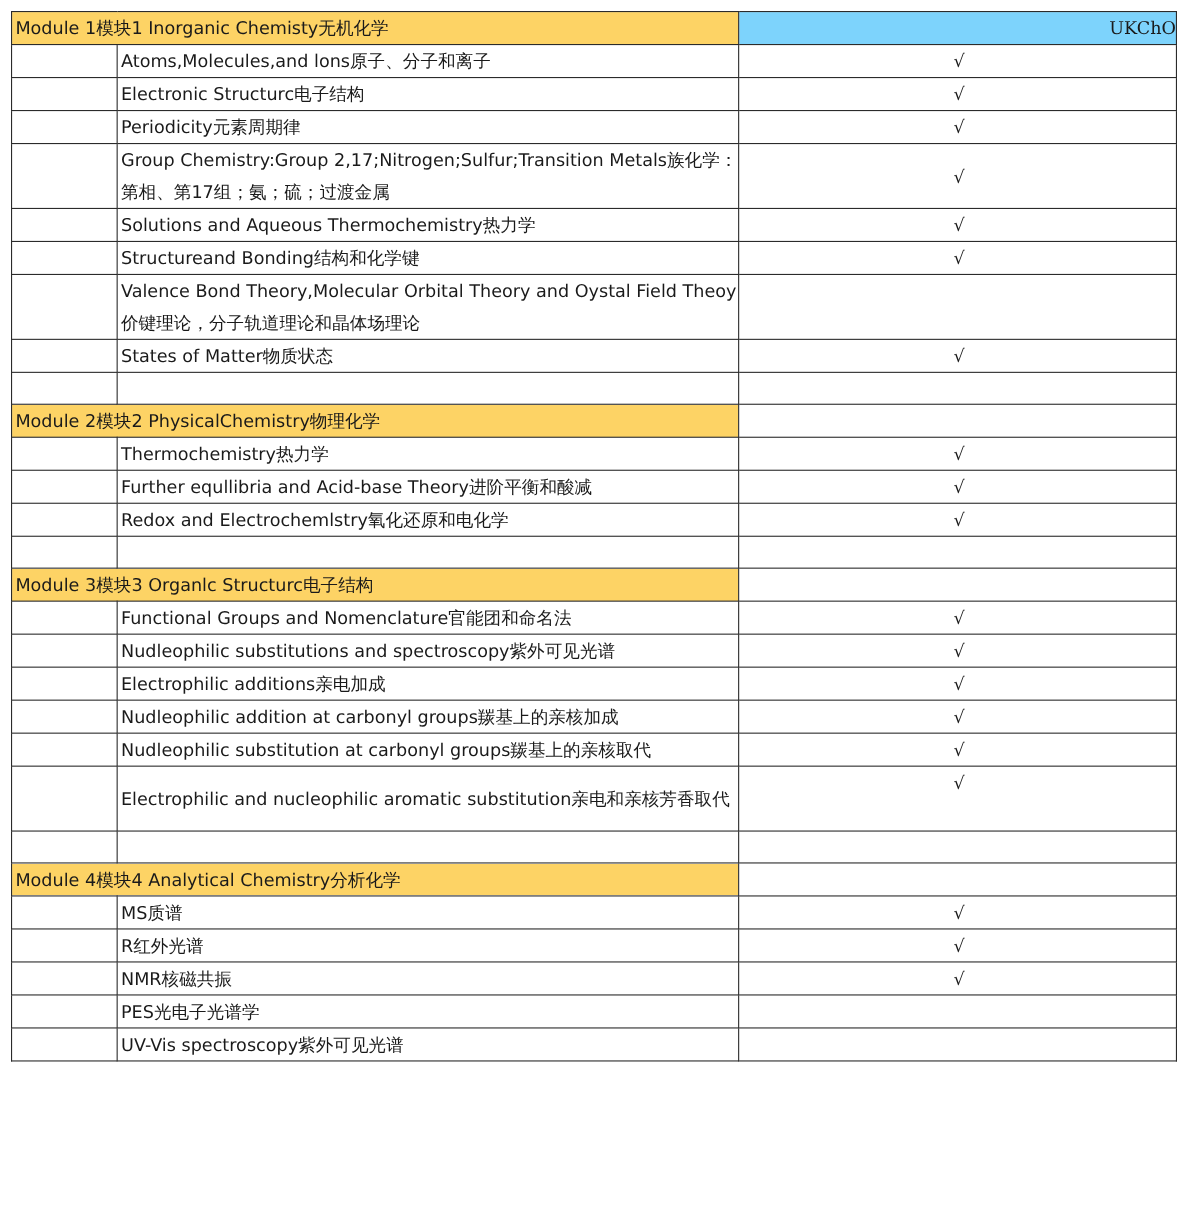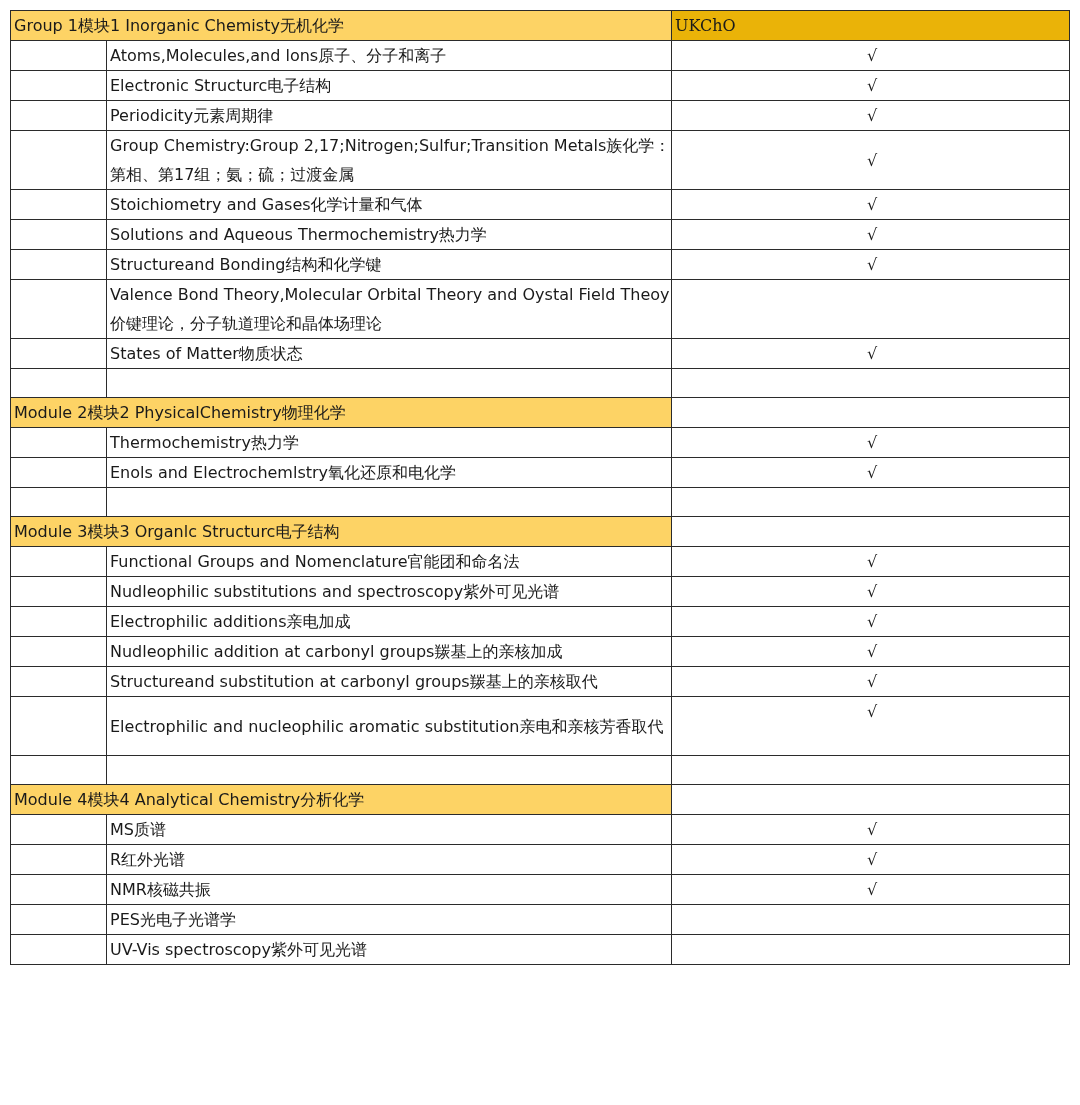--- a/index.html
+++ b/index.html
@@ -12,64 +12,59 @@
   table.syllabus td {
     border: 1.5px solid #2b2b2b;
     font-size: 16px; line-height: 29px;
     padding: 0 0 0 3px; vertical-align: middle;
     white-space: normal; overflow: hidden;
   }
   col.c1 { width: 96px; }
   col.c2 { width: 565px; }
   col.c3 { width: 398px; }
   td.module { background: #fdd365; height: 29px; }
-  td.head-right { background: #eab308; text-align: left; font-family: "DejaVu Serif", "Liberation Serif", serif; font-size: 17px; }
+  td.head-right { background: #7dd3fc; text-align: right; font-family: "DejaVu Serif", "Liberation Serif", serif; font-size: 17px; }
   td.check { text-align: center; font-family: "DejaVu Serif", serif; font-size: 16px; padding: 0; }
   td.check.top { vertical-align: top; }
   tr.r1 td { height: 28px; }
   tr.r2 td { height: 58px; }
 </style>
 </head>
 <body>
 
 <table class="syllabus">
   <colgroup>
       <col class="c1">
       <col class="c2">
       <col class="c3">
     </colgroup>
   <tbody>
 
     <tr class="r1">
-      <td class="module" colspan="2">Group 1模块1 Inorganic Chemisty无机化学</td>
+      <td class="module" colspan="2">Module 1模块1 Inorganic Chemisty无机化学</td>
       <td class="head-right">UKChO</td>
     </tr>
     <tr class="r1">
         <td></td>
         <td>Atoms,Molecules,and lons原子、分子和离子</td>
         <td class="check">√</td>
       </tr>
     <tr class="r1">
         <td></td>
         <td>Electronic Structurc电子结构</td>
         <td class="check">√</td>
       </tr>
     <tr class="r1">
         <td></td>
         <td>Periodicity元素周期律</td>
         <td class="check">√</td>
       </tr>
     <tr class="r2">
         <td></td>
         <td>Group Chemistry:Group 2,17;Nitrogen;Sulfur;Transition Metals族化学：第相、第17组；氨；硫；过渡金属</td>
-        <td class="check">√</td>
-      </tr>
-    <tr class="r1">
-        <td></td>
-        <td>Stoichiometry and Gases化学计量和气体</td>
         <td class="check">√</td>
       </tr>
     <tr class="r1">
         <td></td>
         <td>Solutions and Aqueous Thermochemistry热力学</td>
         <td class="check">√</td>
       </tr>
     <tr class="r1">
         <td></td>
         <td>Structureand Bonding结构和化学键</td>
@@ -95,21 +90,26 @@
       <td class="module" colspan="2">Module 2模块2 PhysicalChemistry物理化学</td>
       <td></td>
     </tr>
     <tr class="r1">
         <td></td>
         <td>Thermochemistry热力学</td>
         <td class="check">√</td>
       </tr>
     <tr class="r1">
         <td></td>
-        <td>Enols and Electrochemlstry氧化还原和电化学</td>
+        <td>Further equllibria and Acid-base Theory进阶平衡和酸减</td>
+        <td class="check">√</td>
+      </tr>
+    <tr class="r1">
+        <td></td>
+        <td>Redox and Electrochemlstry氧化还原和电化学</td>
         <td class="check">√</td>
       </tr>
     <tr class="r1">
         <td></td>
         <td></td>
         <td></td>
       </tr>
 
     <tr class="r1">
       <td class="module" colspan="2">Module 3模块3 Organlc Structurc电子结构</td>
@@ -130,21 +130,21 @@
         <td>Electrophilic additions亲电加成</td>
         <td class="check">√</td>
       </tr>
     <tr class="r1">
         <td></td>
         <td>Nudleophilic addition at carbonyl groups羰基上的亲核加成</td>
         <td class="check">√</td>
       </tr>
     <tr class="r1">
         <td></td>
-        <td>Structureand substitution at carbonyl groups羰基上的亲核取代</td>
+        <td>Nudleophilic substitution at carbonyl groups羰基上的亲核取代</td>
         <td class="check">√</td>
       </tr>
     <tr class="r2">
         <td></td>
         <td>Electrophilic and nucleophilic aromatic substitution亲电和亲核芳香取代</td>
         <td class="check top">√</td>
       </tr>
     <tr class="r1">
         <td></td>
         <td></td>

